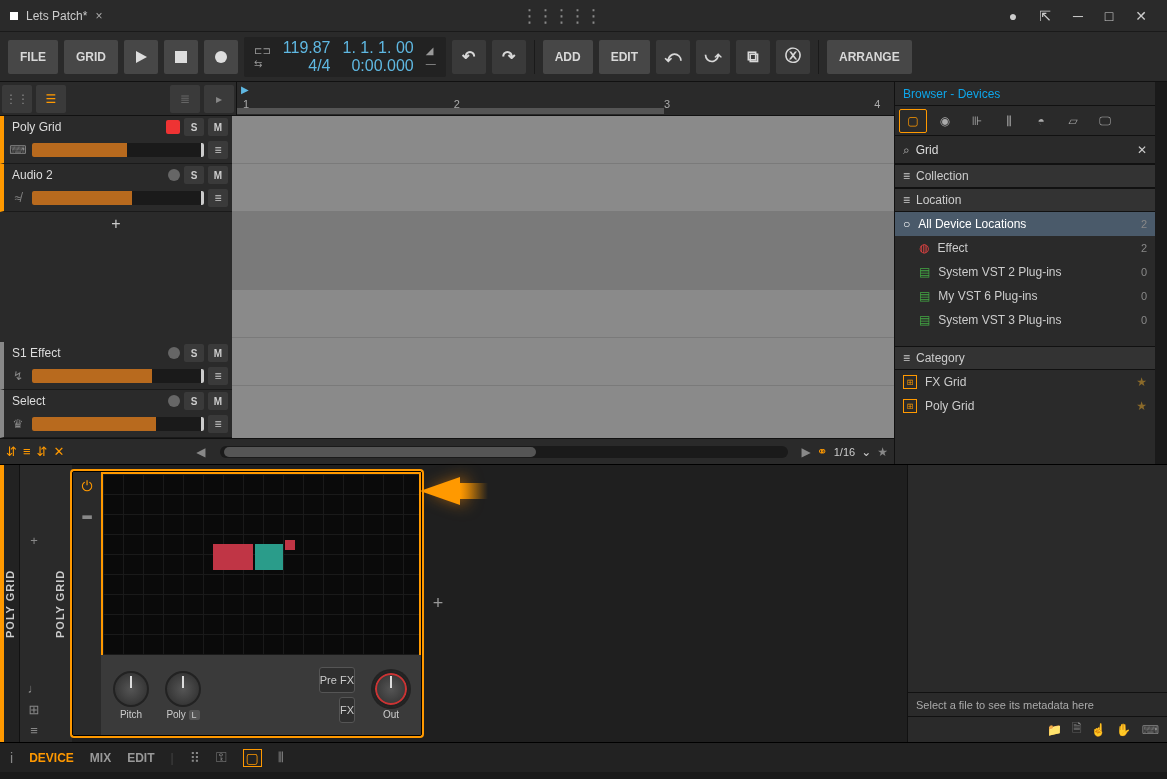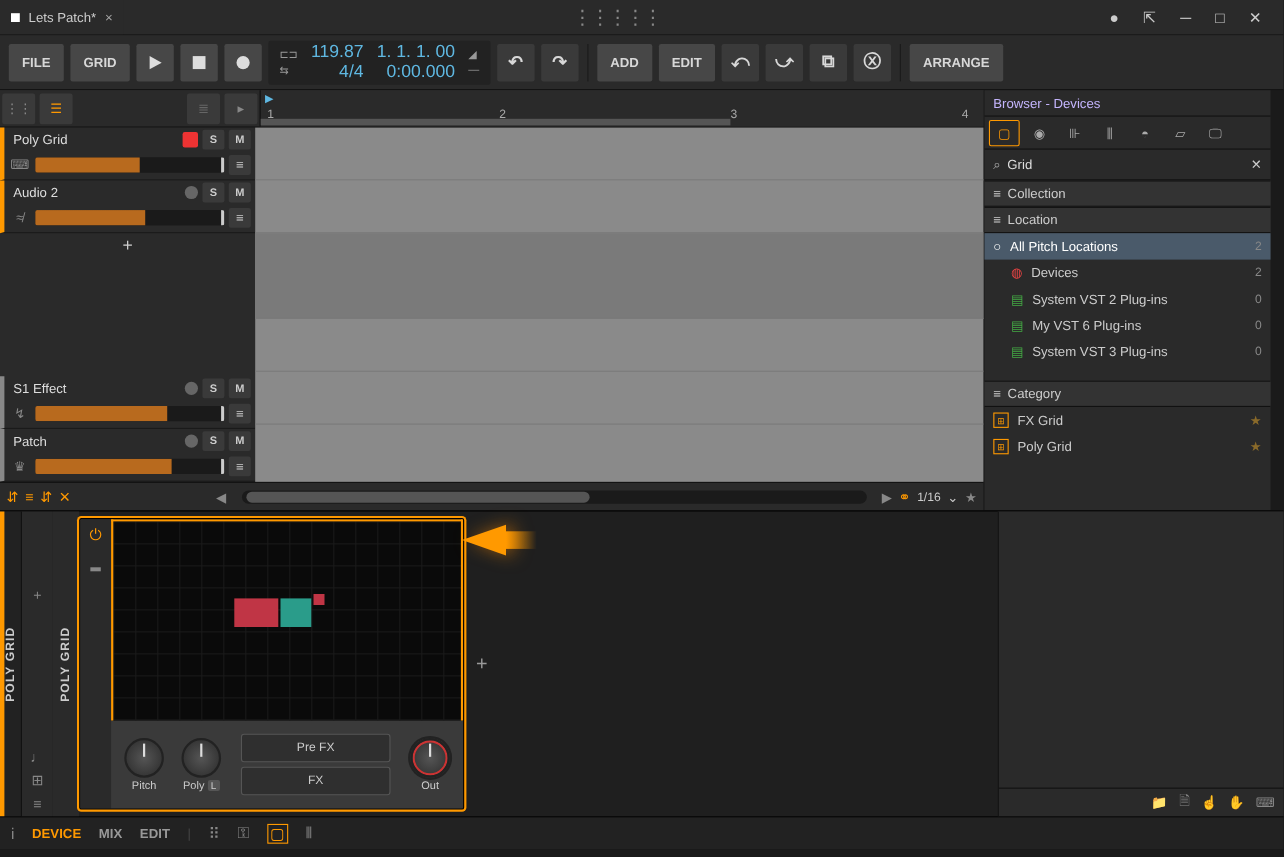--- a/index.html
+++ b/index.html
@@ -50,21 +50,21 @@
 .arrange-area .lane.dark { background:#7a7a7a; }
 
 .tracks-footer { height:26px; background:#2a2a2a; display:flex; align-items:center; padding:0 6px; gap:6px; border-top:1px solid #111; }
 .tf-icon { color:#f90; cursor:pointer; font-size:13px; }
 .hscroll { flex:1; height:12px; background:#1a1a1a; border-radius:6px; margin:0 8px; position:relative; }
 .hscroll-thumb { position:absolute; left:4px; top:1px; height:10px; width:55%; background:#555; border-radius:5px; }
 .zoom-label { color:#ccc; font-size:11px; }
 
 
 .browser { width:260px; background:#2a2a2a; display:flex; flex-direction:column; }
-.browser-title { height:24px; padding:0 8px; display:flex; align-items:center; color:#c4b5fd; font-size:12px; border-bottom:1px solid #111; }
+.browser-title { height:24px; padding:0 8px; display:flex; align-items:center; color:#0ea5e9; font-size:12px; border-bottom:1px solid #111; }
 .browser-tabs { height:30px; display:flex; align-items:center; gap:4px; padding:0 4px; border-bottom:1px solid #111;}
 .bt { width:28px; height:24px; display:flex; align-items:center; justify-content:center; color:#aaa; border-radius:2px; cursor:pointer; }
 .bt.active { border:1px solid #f90; color:#f90; }
 .search-row { height:28px; display:flex; align-items:center; padding:0 8px; gap:6px; border-bottom:1px solid #111; }
 .search-row input { flex:1; background:transparent; border:none; color:#ddd; outline:none; font-size:12px;}
 .search-x { color:#ccc; cursor:pointer; }
 .section { height:24px; background:#333; display:flex; align-items:center; padding:0 8px; color:#ccc; font-size:12px; gap:6px; border-top:1px solid #111; border-bottom:1px solid #111; }
 .loc-item { height:24px; display:flex; align-items:center; padding:0 8px; gap:8px; font-size:12px; cursor:pointer; }
 .loc-item.sel { background:#4a5a6a; color:#fff; }
 .loc-item .cnt { margin-left:auto; color:#888; font-size:11px; }
@@ -86,21 +86,21 @@
 .pg-inner { display:flex; height:100%; }
 .pg-power { color:#f90; font-size:14px; }
 .pg-grid { flex:1; background:#0a0a0a; background-image:linear-gradient(#1a1a1a 1px,transparent 1px),linear-gradient(90deg,#1a1a1a 1px,transparent 1px); background-size:20px 20px; position:relative; border:2px solid #f90; border-bottom:none; height:168px;}
 .pg-block { position:absolute; }
 .pg-controls { height:80px; background:#3a3a3a; display:flex; align-items:center; padding:0 8px; gap:8px; }
 .knob { width:44px; display:flex; flex-direction:column; align-items:center; gap:2px; }
 .knob-dial { width:36px; height:36px; border-radius:50%; background:radial-gradient(circle at 50% 50%,#555,#2a2a2a); border:2px solid #222; position:relative; }
 .knob-dial::after { content:''; position:absolute; left:50%; top:3px; width:2px; height:12px; background:#ddd; transform:translateX(-50%); }
 .knob-dial.red { box-shadow:0 0 0 2px #c33 inset, 0 0 0 2px #222; }
 .knob-label { font-size:10px; color:#ccc; }
-.fx-col { display:flex; flex-direction:column; gap:4px; flex:1; padding:0 6px;}
+.fx-col { display:flex; flex-direction:column; gap:4px; flex:1; padding:0 6px;align-items:flex-end;}
 .fx-btn { height:26px; border:1px solid #555; border-radius:3px; display:flex; align-items:center; justify-content:center; font-size:11px; color:#ccc; cursor:pointer; background:#2f2f2f;}
 .add-plus { width:20px; color:#999; font-size:18px; display:flex; align-items:center; justify-content:center; cursor:pointer; margin:0 6px;}
 .arrow-callout { position:absolute; left:420px; top:12px; width:0; height:0; border-top:14px solid transparent; border-bottom:14px solid transparent; border-right:40px solid #f90; filter:drop-shadow(6px 0 8px rgba(255,140,0,0.6));}
 .arrow-tail { position:absolute; left:460px; top:18px; width:28px; height:16px; background:linear-gradient(to right,#f90,transparent);}
 
 
 .browser-cat-area { flex:1; overflow:auto; }
 .browser-footer { height:24px; display:flex; align-items:center; padding:0 8px; font-size:11px; color:#aaa; border-top:1px solid #111;}
 .browser-icons-row { height:26px; display:flex; align-items:center; justify-content:flex-end; gap:10px; padding:0 8px; border-top:1px solid #111;}
 .browser-icons-row span { color:#888; cursor:pointer;}
@@ -255,21 +255,21 @@
                 <div class="meter-fill" style="width:70%">
                   <div class="meter-handle"></div>
                 </div>
               </div>
             <span class="list-btn">≡</span>
           </div>
         </div>
 
         <div class="track" style="border-left:4px solid #888">
           <div class="track-head">
-            <span class="track-name">Patch</span>
+            <span class="track-name">Select</span>
             <span class="dot"></span>
             <span class="sm-btn">S</span>
             <span class="sm-btn">M</span>
           </div>
           <div class="track-meter">
             <span class="track-icon">♛</span>
             <div class="meter-bar">
                 <div class="meter-fill" style="width:72%">
                   <div class="meter-handle"></div>
                 </div>
@@ -324,26 +324,26 @@
     <div class="section">
         <span>≡</span>
         <span>Collection</span>
       </div>
     <div class="section">
         <span>≡</span>
         <span>Location</span>
       </div>
     <div class="loc-item sel">
       <span>○</span>
-      <span>All Pitch Locations</span>
+      <span>All Device Locations</span>
       <span class="cnt">2</span>
     </div>
     <div class="loc-item loc-indent">
       <span style="color:#e44">◍</span>
-      <span>Devices</span>
+      <span>Effect</span>
       <span class="cnt">2</span>
     </div>
     <div class="loc-item loc-indent">
       <span style="color:#4a4">▤</span>
       <span>System VST 2 Plug-ins</span>
       <span class="cnt">0</span>
     </div>
     <div class="loc-item loc-indent">
       <span style="color:#4a4">▤</span>
       <span>My VST 6 Plug-ins</span>
@@ -420,20 +420,21 @@
         </div>
       </div>
     </div>
   </div>
   <div class="add-plus">+</div>
   <div class="arrow-callout"></div>
   <div class="arrow-tail"></div>
 
   <div style="position:absolute;right:0;top:0;width:260px;height:100%;background:#2a2a2a;display:flex;flex-direction:column;border-left:1px solid #111">
     <div style="flex:1"></div>
+    <div class="browser-footer">Select a file to see its metadata here</div>
     <div class="browser-icons-row">
       <span class="on">📁</span>
       <span>🗎</span>
       <span>☝</span>
       <span>✋</span>
       <span>⌨</span>
     </div>
   </div>
 </div>
 

